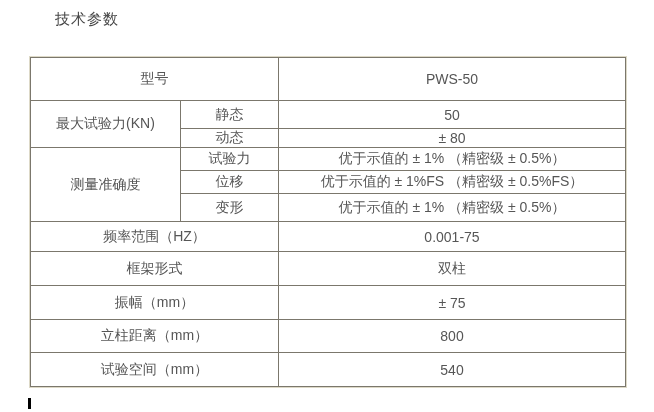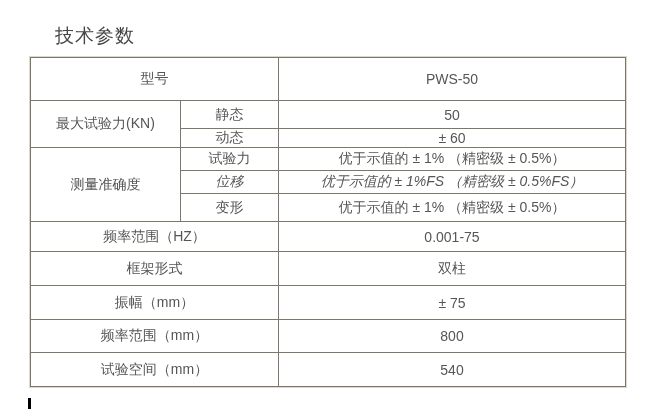--- a/index.html
+++ b/index.html
@@ -10,22 +10,22 @@
     width: 654px;
     height: 412px;
     background: #ffffff;
     position: relative;
     font-family: "Liberation Sans", "DejaVu Sans", sans-serif;
     overflow: hidden;
   }
   .doc-title {
     position: absolute;
     left: 55px;
-    top: 23px;
-    font-size: 19px;
+    top: 10px;
+    font-size: 15px;
     color: #454545;
     letter-spacing: 1px;
     white-space: nowrap;
   }
   table.spec-table {
     position: absolute;
     left: 30px;
     top: 57px;
     width: 595px;
     border-collapse: collapse;
@@ -81,29 +81,29 @@
       <td class="top-align">PWS-50</td>
     </tr>
 
     <tr style="height:28px;">
       <td rowspan="2" class="group-label-a">最大试验力(KN)</td>
       <td>静态</td>
       <td>50</td>
     </tr>
     <tr style="height:15px;">
       <td>动态</td>
-      <td>± 60</td>
+      <td>± 80</td>
     </tr>
 
     <tr style="height:23px;">
       <td rowspan="3" class="group-label-b">测量准确度</td>
       <td>试验力</td>
       <td>优于示值的 ± 1% （精密级 ± 0.5%）</td>
     </tr>
-    <tr style="height:23px;font-style:italic;">
+    <tr style="height:23px;">
       <td>位移</td>
       <td>优于示值的 ± 1%FS （精密级 ± 0.5%FS）</td>
     </tr>
     <tr style="height:28px;">
       <td>变形</td>
       <td>优于示值的 ± 1% （精密级 ± 0.5%）</td>
     </tr>
 
     <tr style="height:30px;">
       <td colspan="2">频率范围（HZ）</td>
@@ -111,21 +111,21 @@
     </tr>
     <tr style="height:34px;">
       <td colspan="2">框架形式</td>
       <td>双柱</td>
     </tr>
     <tr style="height:34px;">
       <td colspan="2">振幅（mm）</td>
       <td>± 75</td>
     </tr>
     <tr style="height:33px;">
-      <td colspan="2">频率范围（mm）</td>
+      <td colspan="2">立柱距离（mm）</td>
       <td>800</td>
     </tr>
     <tr style="height:34px;">
       <td colspan="2">试验空间（mm）</td>
       <td>540</td>
     </tr>
   </tbody>
 </table>
 
 <div class="caret"></div>

